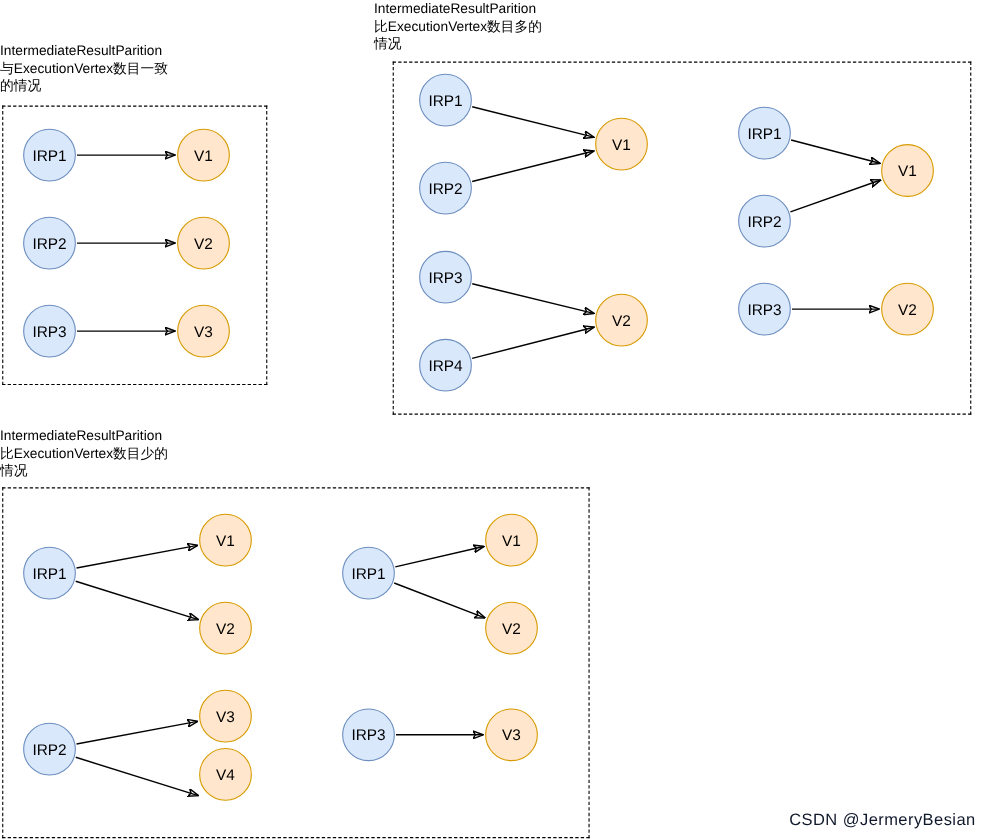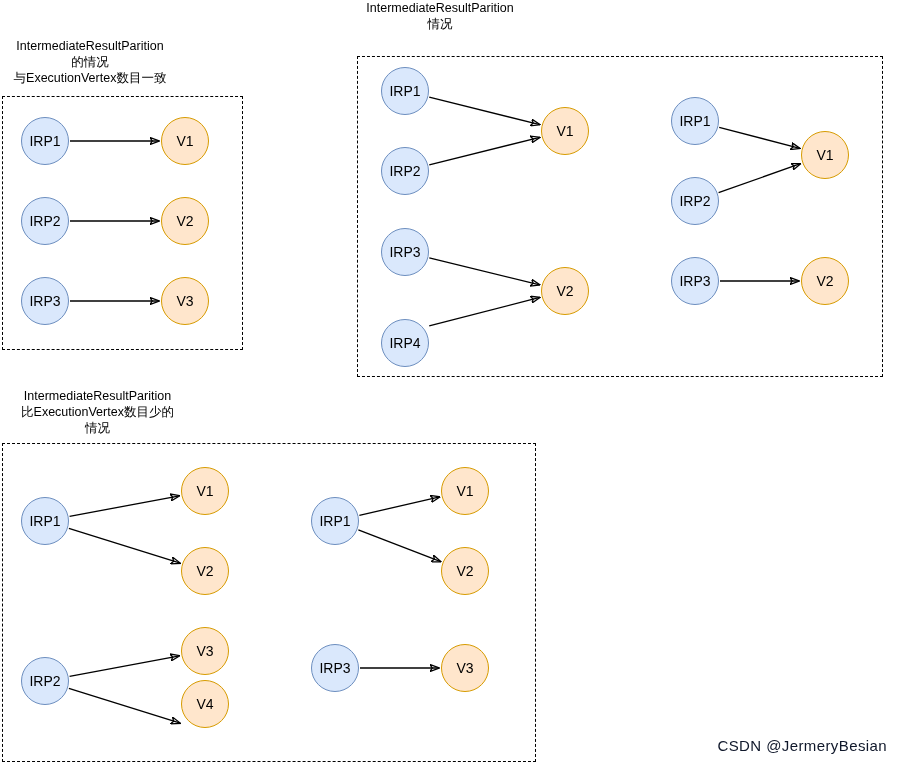--- a/index.html
+++ b/index.html
@@ -23,21 +23,20 @@
     width: 901px;
     height: 764px;
   }
 
   
   .section-title {
     position: absolute;
     font-size: 12.5px;
     line-height: 16px;
     color: #000000;
-    text-align: center;
     white-space: pre-line;
     letter-spacing: 0px;
   }
 
   
   .group-box {
     position: absolute;
     border: 1.6px dashed #000000;
     background: transparent;
   }
@@ -90,22 +89,22 @@
 </style>
 </head>
 <body>
 
 <div id="canvas">
 
   <div class="group-box" id="gb-0" style="left: 2px; top: 96px; width: 241px; height: 254px;"></div>
   <div class="group-box" id="gb-1" style="left: 357px; top: 56px; width: 526px; height: 321px;"></div>
   <div class="group-box" id="gb-2" style="left: 2px; top: 443px; width: 534px; height: 319px;"></div>
 
-  <div class="section-title" id="st-0" style="left: 0px; top: 38px; width: 180px;"><div class="title-line">IntermediateResultParition</div><div class="title-line">的情况</div><div class="title-line">与ExecutionVertex数目一致</div></div>
-  <div class="section-title" id="st-1" style="left: 340px; top: 0px; width: 200px;"><div class="title-line">IntermediateResultParition</div><div class="title-line">情况</div></div>
+  <div class="section-title" id="st-0" style="left: 0px; top: 38px; width: 180px;"><div class="title-line">IntermediateResultParition</div><div class="title-line">与ExecutionVertex数目一致</div><div class="title-line">的情况</div></div>
+  <div class="section-title" id="st-1" style="left: 340px; top: 0px; width: 200px;"><div class="title-line">IntermediateResultParition</div><div class="title-line">比ExecutionVertex数目多的</div><div class="title-line">情况</div></div>
   <div class="section-title" id="st-2" style="left: 0px; top: 388px; width: 195px;"><div class="title-line">IntermediateResultParition</div><div class="title-line">比ExecutionVertex数目少的</div><div class="title-line">情况</div></div>
 
   <svg id="edge-layer" viewBox="0 0 901 764" width="901" height="764" xmlns="http://www.w3.org/2000/svg">
     <defs>
       <marker id="arrowhead" markerWidth="10" markerHeight="8" refX="9.2" refY="4" orient="auto" markerUnits="userSpaceOnUse">
         <path d="M0,0.4 L9.6,4 L0,7.6 L2.4,4 Z" fill="#000000" stroke="none"></path>
       </marker>
     </defs>
     <g id="edges-group">
         <line x1="70.00" y1="141.00" x2="159.00" y2="141.00" marker-end="url(#arrowhead)"></line>
@@ -149,21 +148,21 @@
       </div>
       <div class="node irp" style="left: 381px; top: 67px; width: 48px; height: 48px;">
         <span>IRP1</span>
       </div>
       <div class="node irp" style="left: 381px; top: 147px; width: 48px; height: 48px;">
         <span>IRP2</span>
       </div>
       <div class="node irp" style="left: 381px; top: 228px; width: 48px; height: 48px;">
         <span>IRP3</span>
       </div>
-      <div class="node irp" style="left: 381px; top: 319px; width: 48px; height: 48px;">
+      <div class="node irp" style="left: 381px; top: 308px; width: 48px; height: 48px;">
         <span>IRP4</span>
       </div>
       <div class="node vtx" style="left: 541px; top: 107px; width: 48px; height: 48px;">
         <span>V1</span>
       </div>
       <div class="node vtx" style="left: 541px; top: 267px; width: 48px; height: 48px;">
         <span>V2</span>
       </div>
       <div class="node irp" style="left: 671px; top: 97px; width: 48px; height: 48px;">
         <span>IRP1</span>

